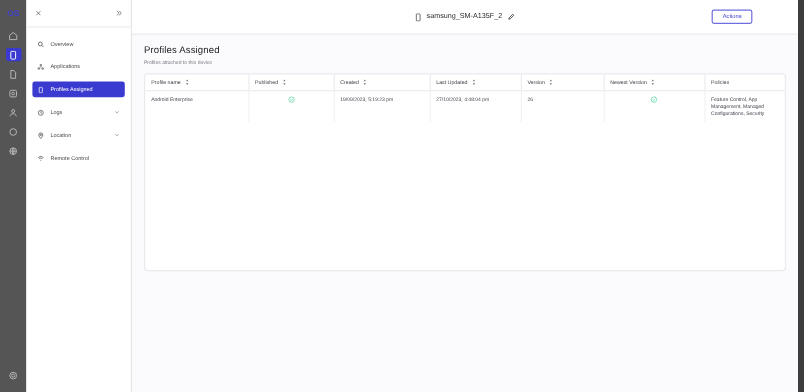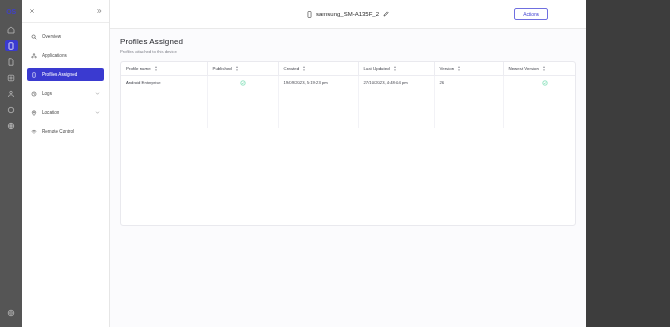--- a/index.html
+++ b/index.html
@@ -2,21 +2,21 @@
 <html><head>
 <meta charset="utf-8">
 <style>
   * { box-sizing: border-box; margin: 0; padding: 0; }
   html, body {
     width: 670px; height: 327px;
     font-family: "Liberation Sans", sans-serif;
     background: #3d3d3d;
     overflow: hidden;
   }
-  .app { position: relative; width: 586px; height: 327px; background: #ffffff; }
+  .app { position: relative; width: 665px; height: 327px; background: #ffffff; }
 
   
   .rail {
     position: absolute; left: 0; top: 0; width: 22px; height: 327px;
     background: #555555;
     display: flex; flex-direction: column; align-items: center;
     border-radius: 0 0 0 0;
     z-index: 5;
   }
   .rail-logo {

